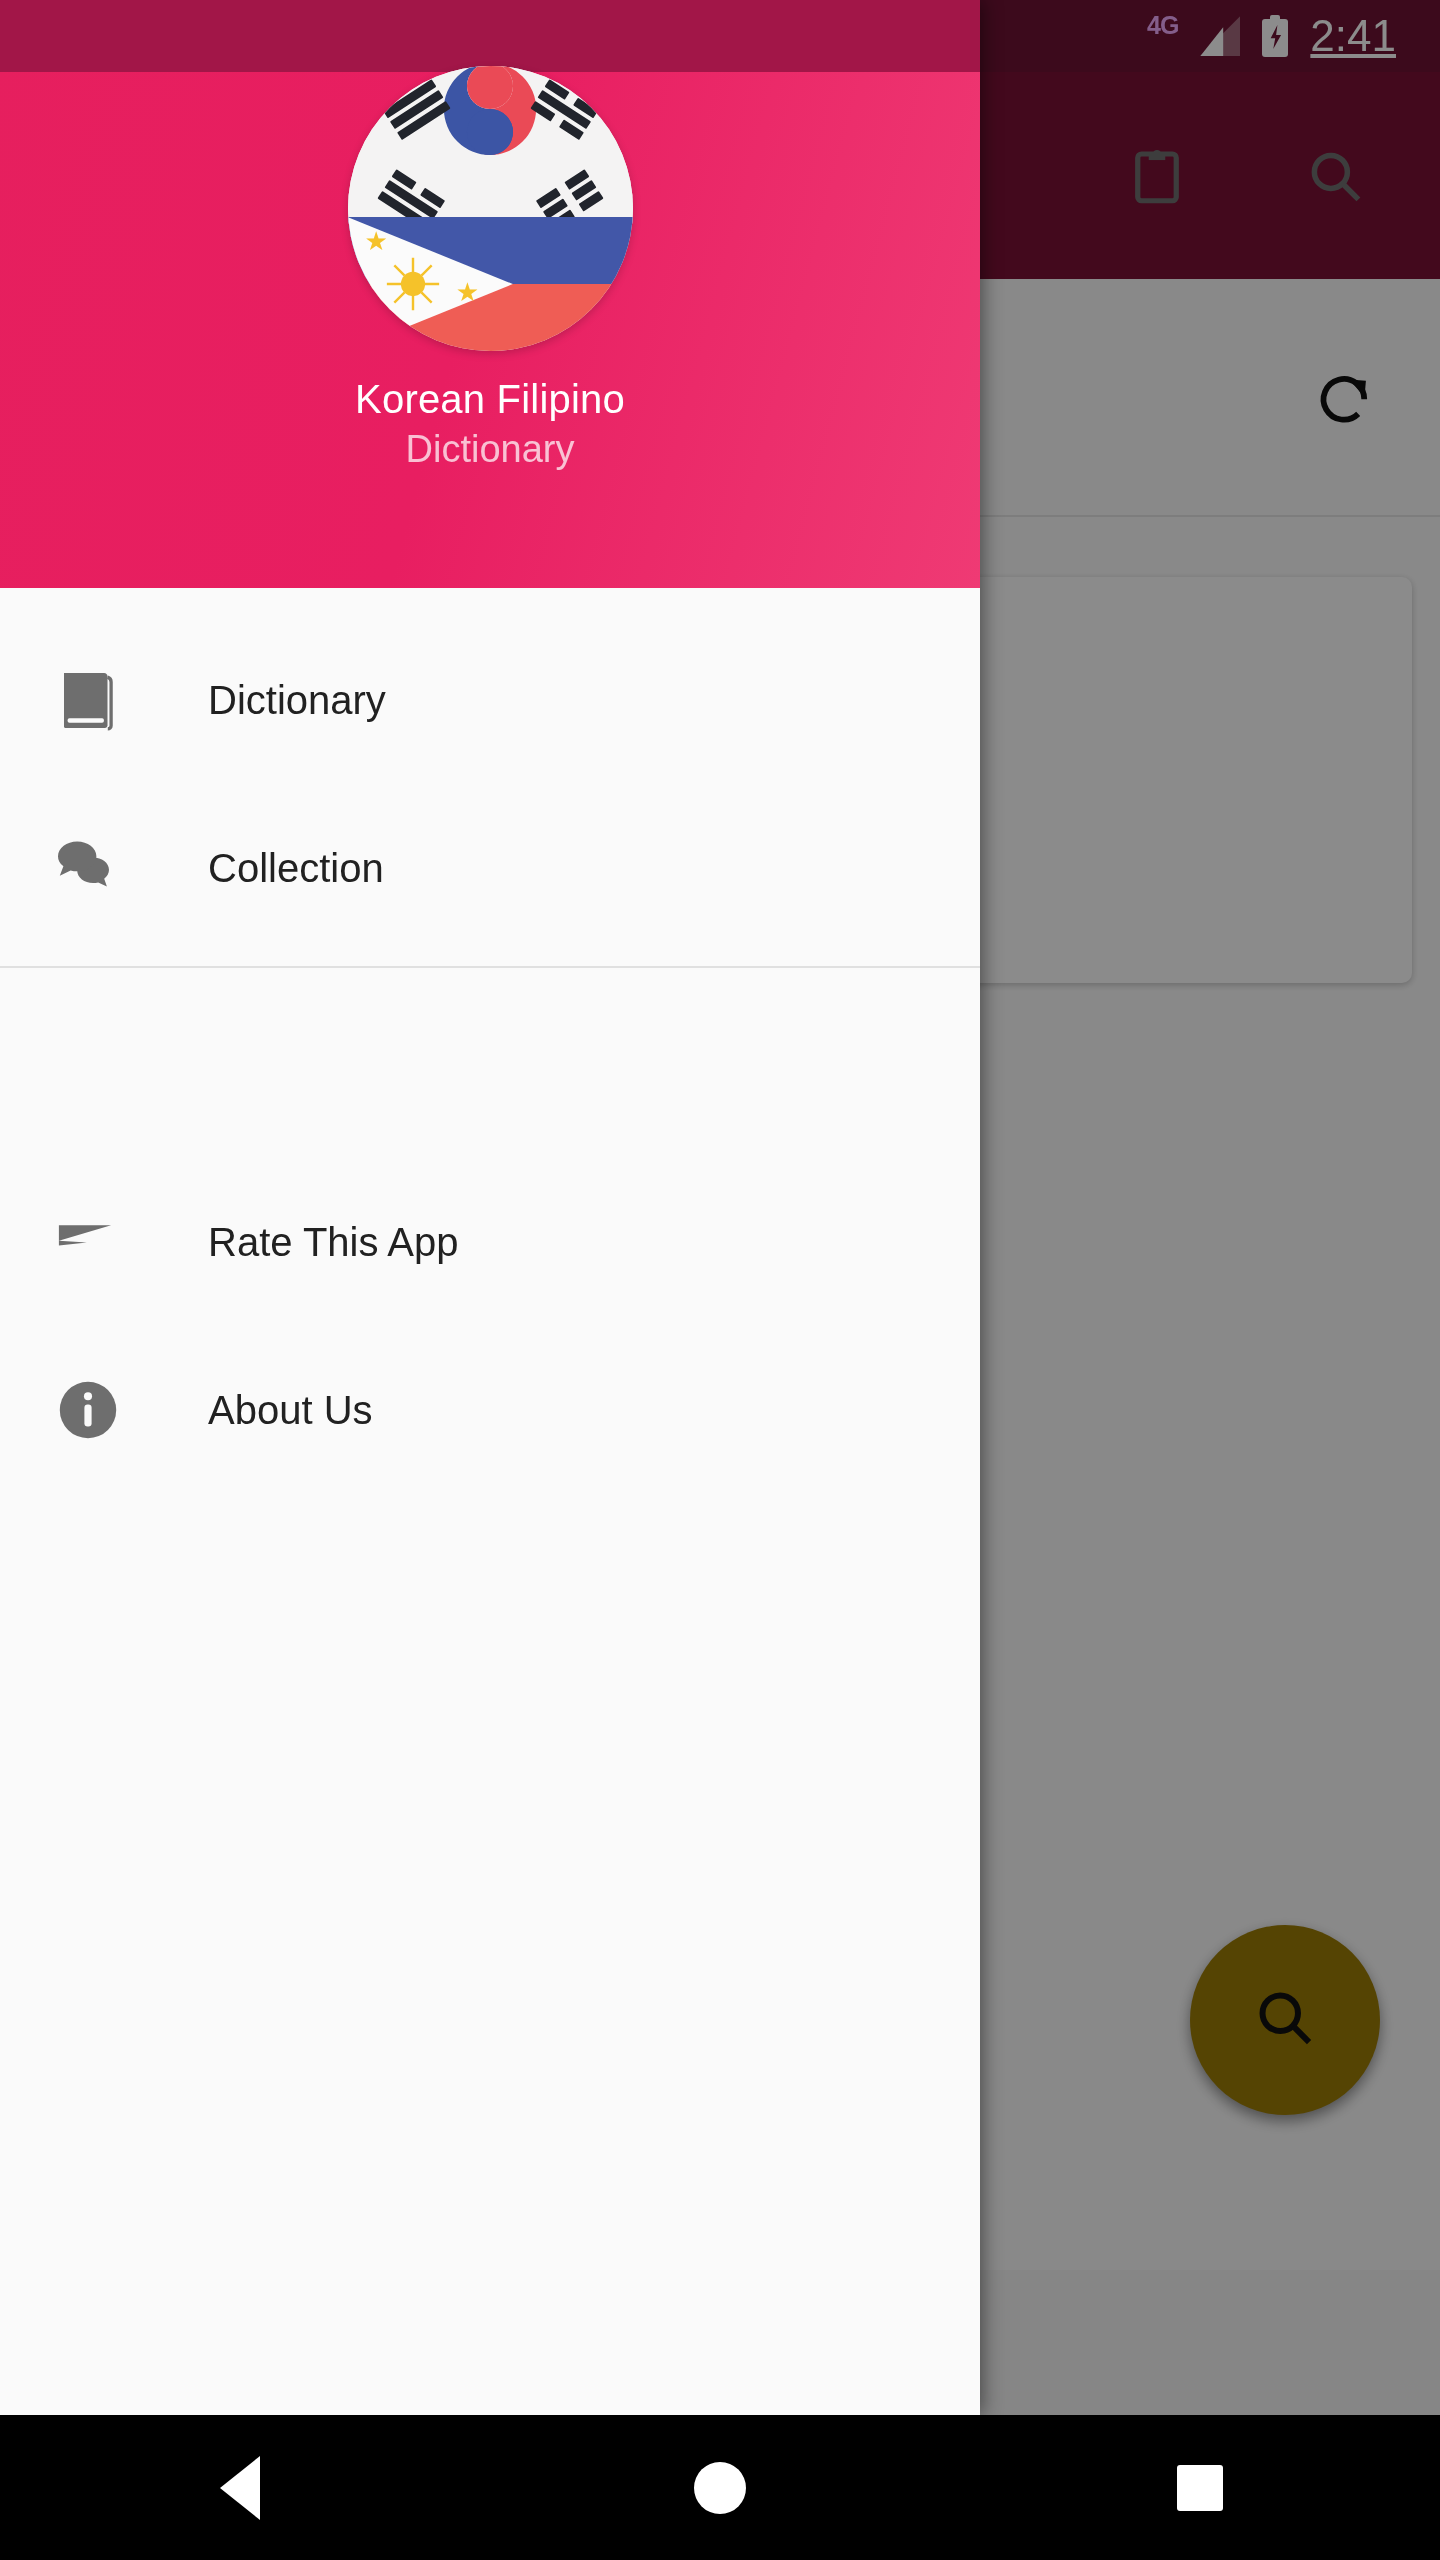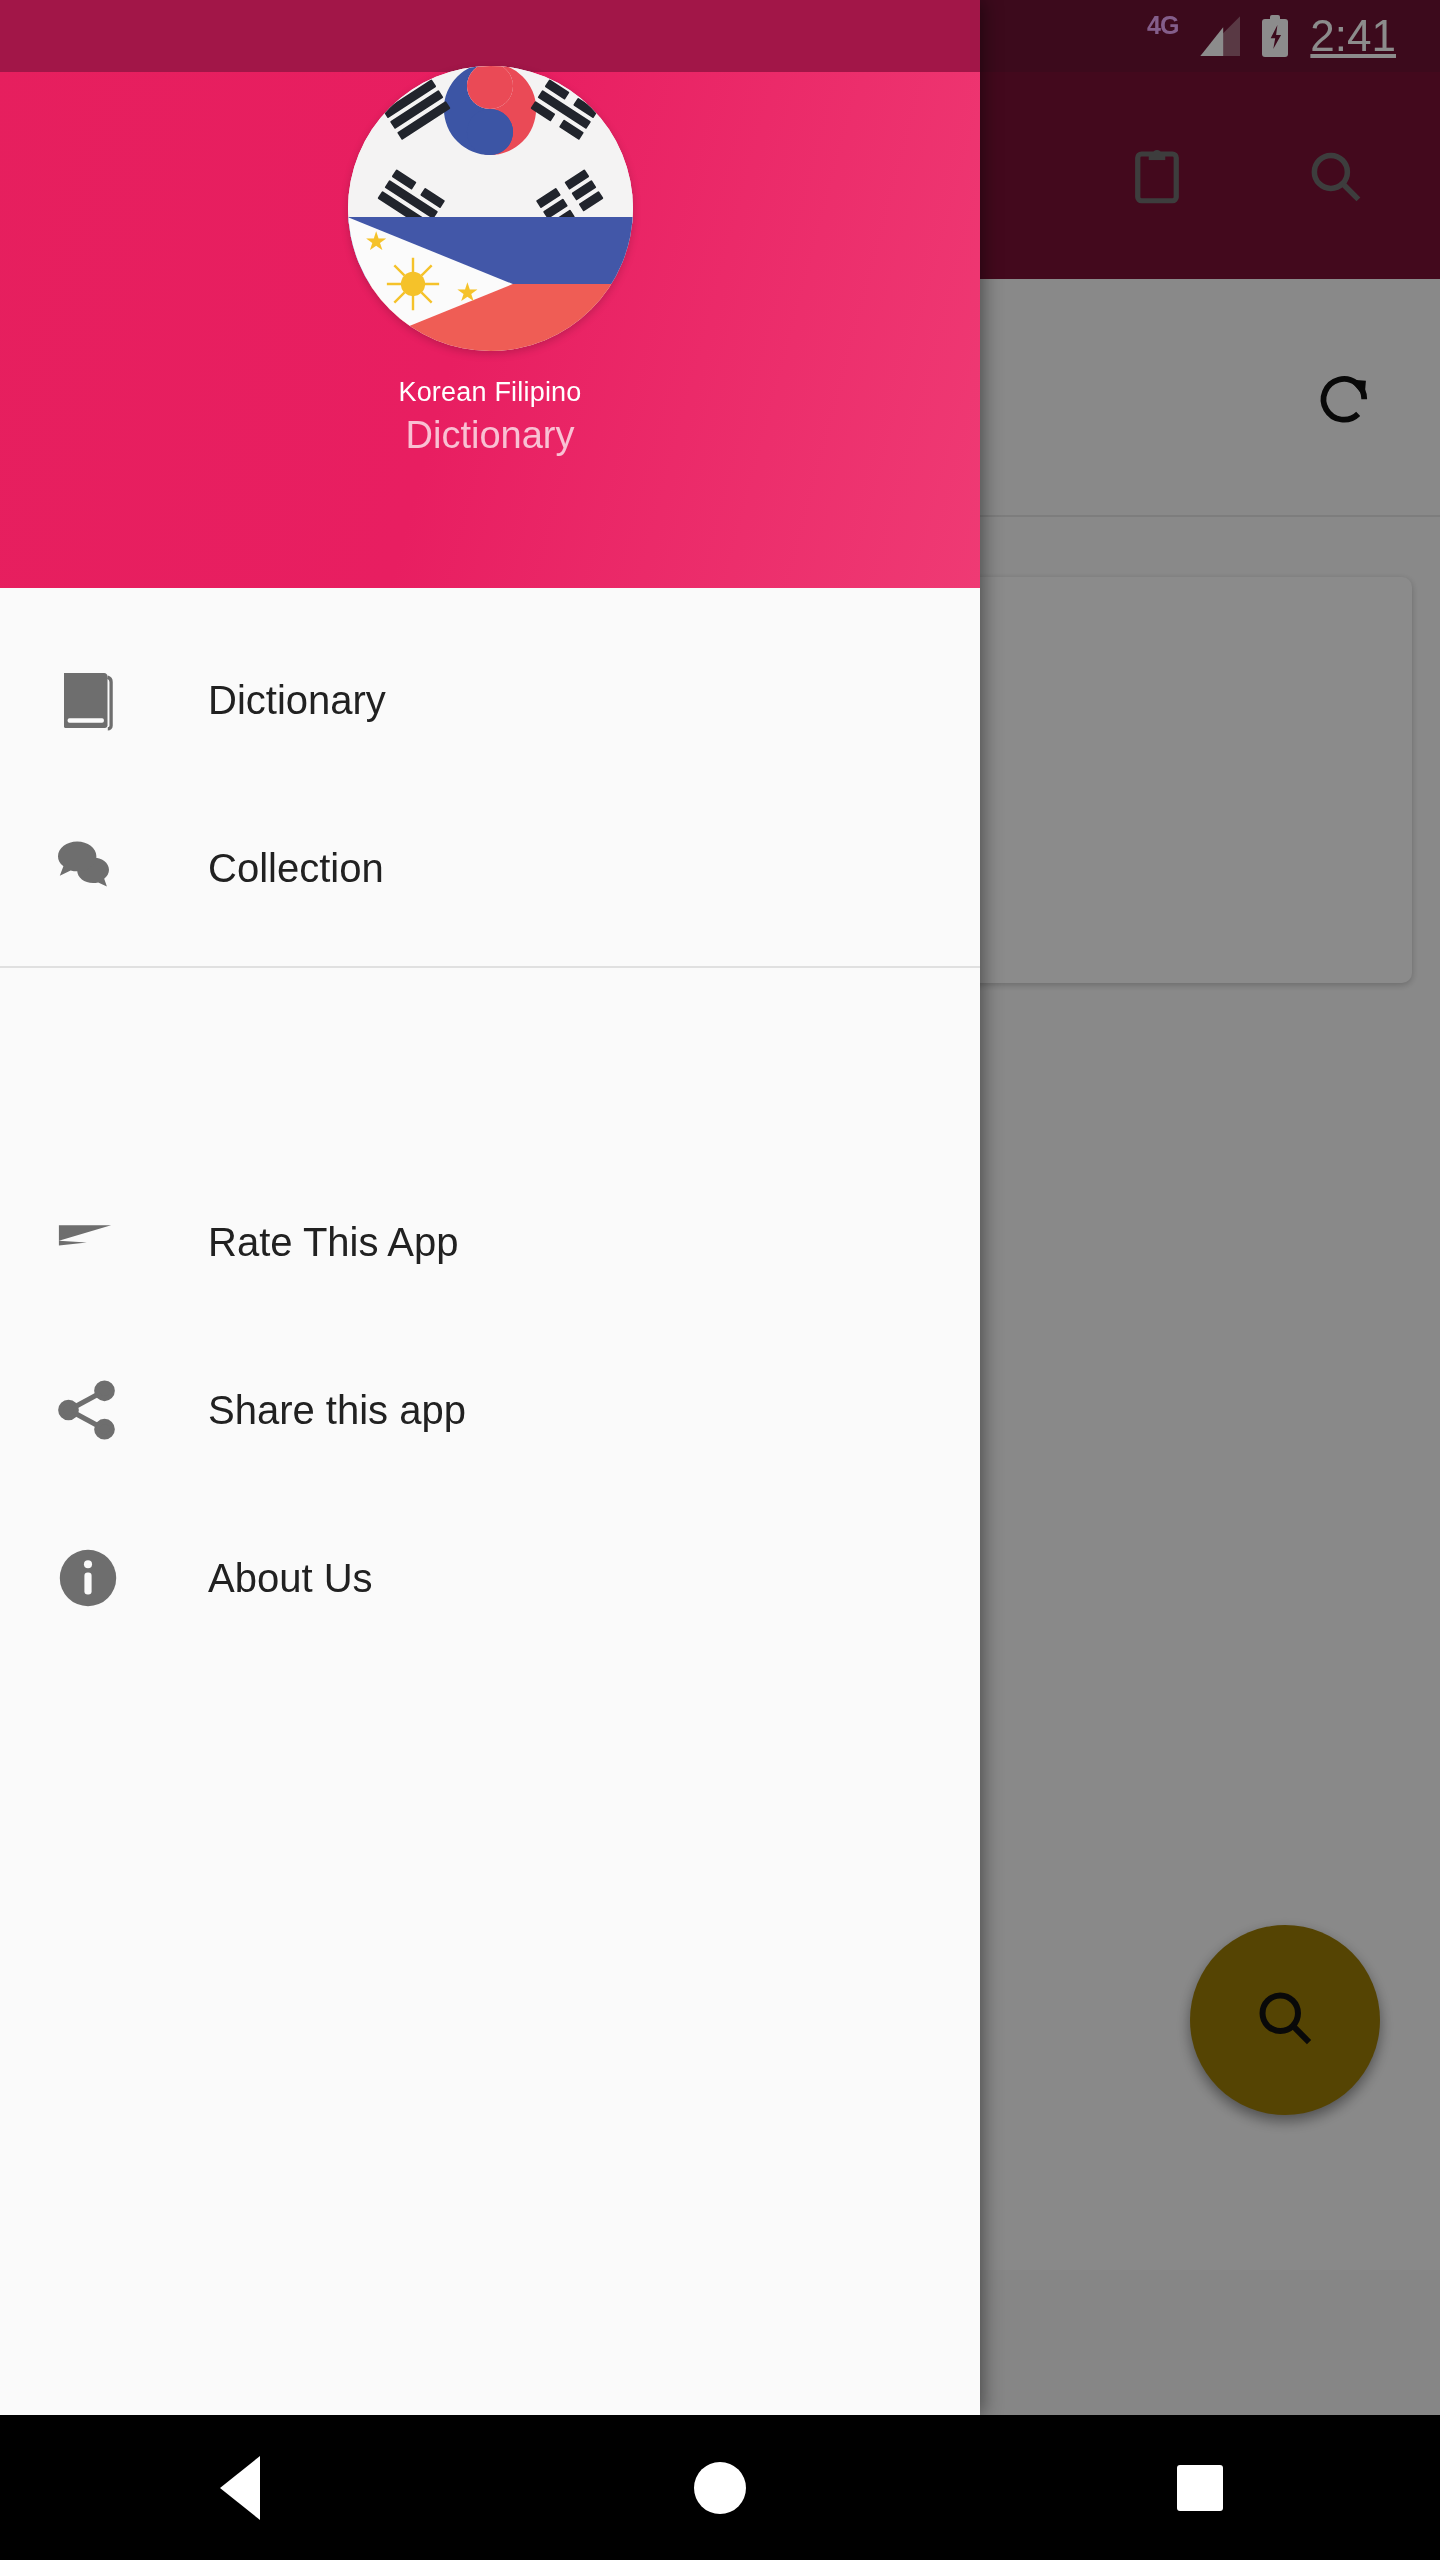--- a/index.html
+++ b/index.html
@@ -121,21 +121,21 @@
              background:#4257a8; }
   .ph-red  { position:absolute; bottom:0; left:0; width:100%; height:50%;
              background:#ef5d55; }
   .ph-tri  { position:absolute; top:0; left:0; width:58%; height:100%;
              background:#fbfbfb; clip-path:polygon(0 0,0 100%,100% 50%); }
   .ph-sun  { position:absolute; left:13%; top:50%; transform:translateY(-50%);
              width:56px; height:56px; }
   .ph-star { position:absolute; color:#f5c22a; font-size:26px; line-height:1; }
 
   .dh-title {
-    margin-top:26px; color:#fff; font-size:27px; font-weight:400;
+    margin-top:26px; color:#fff; font-size:40px; font-weight:400;
     letter-spacing:.2px;
   }
   .dh-sub {
     margin-top:6px; color:rgba(255,255,255,.72); font-size:38px; font-weight:400;
   }
 
   .drawer-body { flex:1; background:#fafafa; padding-top:28px; }
   .menu-group { padding:0; }
   .menu-item {
     display:flex; align-items:center; height:168px; padding-left:52px;
@@ -331,32 +331,20 @@
 
         <div class="menu-item">
           <span class="mi-icon">
             <svg viewBox="0 0 24 24" width="72" height="72" fill="#6e6e6e">
               <path d="M2.3 6.4h17.4L2.3 11.6l9.3.6-9.3 1z"></path>
             </svg>
           </span>
           <span class="mi-label">Rate This App</span>
         </div>
 
-        <div class="menu-item">
-          <span class="mi-icon">
-            <svg viewBox="0 0 24 24" width="72" height="72" fill="none" stroke="#6e6e6e" stroke-width="1.7">
-              <circle cx="17.5" cy="5.6" r="2.6" fill="#6e6e6e"></circle>
-              <circle cx="5.5" cy="12" r="2.6" fill="#6e6e6e"></circle>
-              <circle cx="17.5" cy="18.4" r="2.6" fill="#6e6e6e"></circle>
-              <line x1="7.8" y1="10.8" x2="15.2" y2="6.8"></line>
-              <line x1="7.8" y1="13.2" x2="15.2" y2="17.2"></line>
-            </svg>
-          </span>
-          <span class="mi-label">Share this app</span>
-        </div>
 
         <div class="menu-item">
           <span class="mi-icon">
             <svg viewBox="0 0 24 24" width="72" height="72">
               <circle cx="12" cy="12" r="9.4" fill="#6e6e6e"></circle>
               <circle cx="12" cy="7.4" r="1.35" fill="#fafafa"></circle>
               <rect x="10.8" y="10.2" width="2.4" height="7.3" rx="1.1" fill="#fafafa"></rect>
             </svg>
           </span>
           <span class="mi-label">About Us</span>

